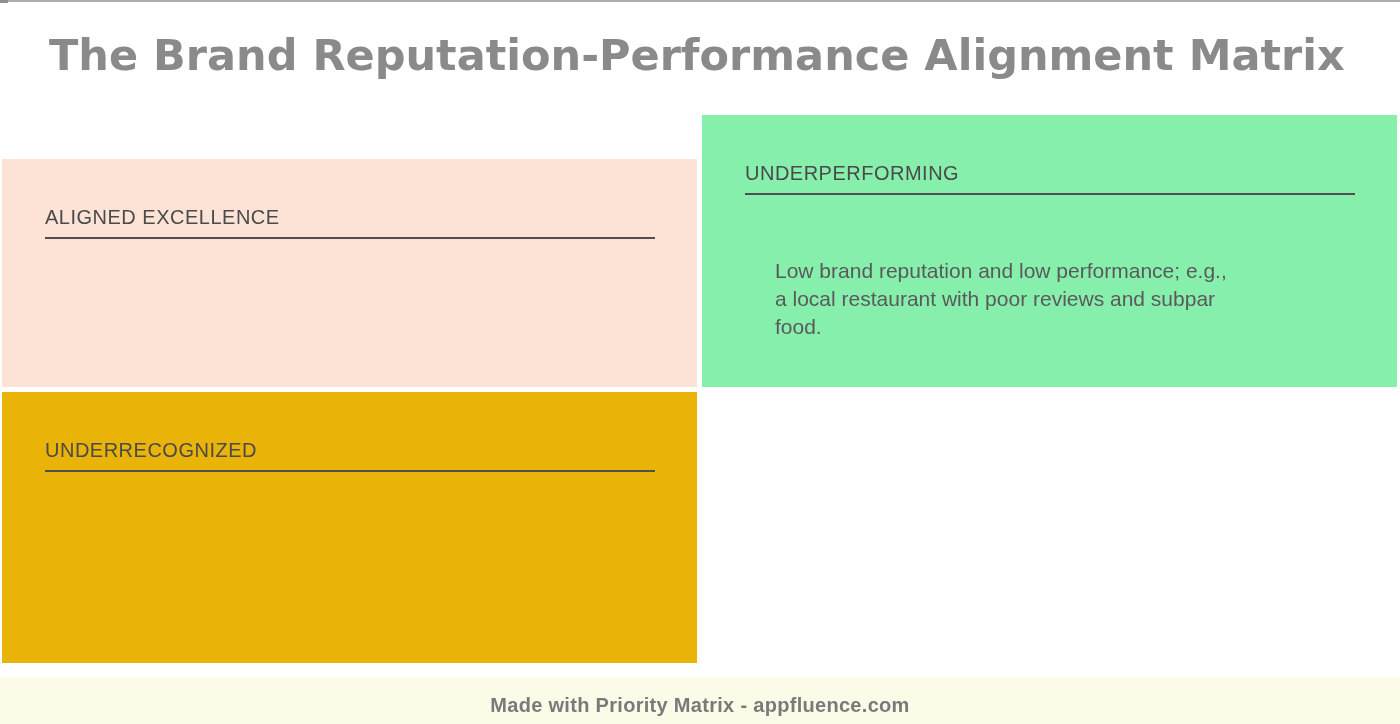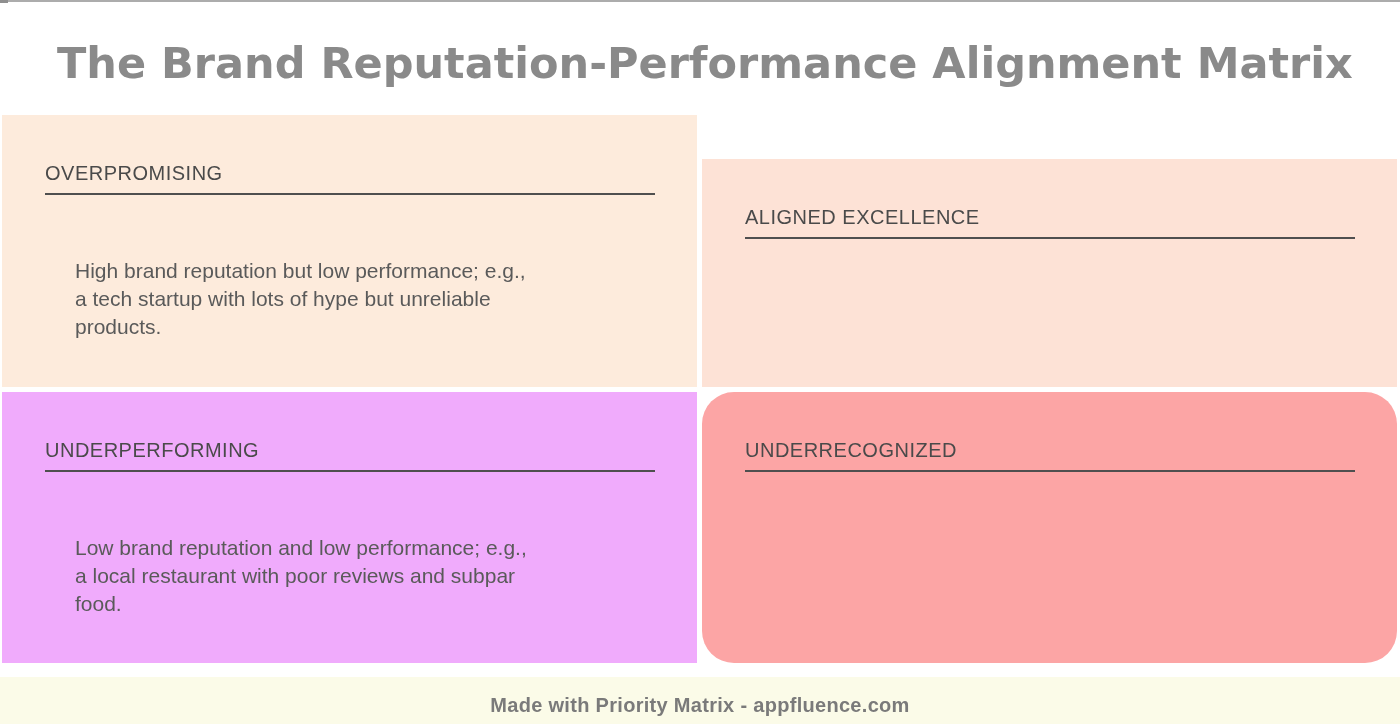--- a/index.html
+++ b/index.html
@@ -27,21 +27,21 @@
     position: absolute;
     left: 0; top: 0;
     width: 8px; height: 3px;
     background: #8F8F8F;
     display: block;
   }
   .title {
     position: absolute;
     top: 26px;
     left: 45px;
-    margin: 12px;
+    margin: 4px;
     font-family: "DejaVu Sans", "Liberation Sans", sans-serif;
     font-size: 43px;
     line-height: 50px;
     font-weight: bold;
     color: #8A8A8A;
     white-space: nowrap;
   }
   .grid {
     position: absolute;
     top: 115px;
@@ -99,39 +99,33 @@
 <div class="page">
 
   <div class="top-edge">
     <span class="top-edge-notch"></span>
   </div>
 
   <h1 class="title">The Brand Reputation-Performance Alignment Matrix</h1>
 
   <div class="grid">
 
-    <section class="quadrant" style="background-color: rgb(253, 235, 220);">
-      <h2 class="q-header">OVERPROMISING</h2>
-      <p class="q-body">High brand reputation but low performance; e.g.,
-a tech startup with lots of hype but unreliable
-products.</p>
-    </section>
 
     <section class="quadrant" style="background-color: rgb(253, 226, 214); margin-top: 44px;">
       <h2 class="q-header">ALIGNED EXCELLENCE</h2>
     </section>
 
-    <section class="quadrant" style="background-color: #f0abfc;">
+    <section class="quadrant" style="background-color: #86efac;">
       <h2 class="q-header">UNDERPERFORMING</h2>
       <p class="q-body">Low brand reputation and low performance; e.g.,
 a local restaurant with poor reviews and subpar
 food.</p>
     </section>
 
-    <section class="quadrant" style="background-color: #fca5a5; border-radius: 32px;">
+    <section class="quadrant" style="background-color: #eab308;">
       <h2 class="q-header">UNDERRECOGNIZED</h2>
     </section>
 
   </div>
 
   <footer class="footer">
     <span>Made with Priority Matrix - appfluence.com</span>
   </footer>
 
 </div>

